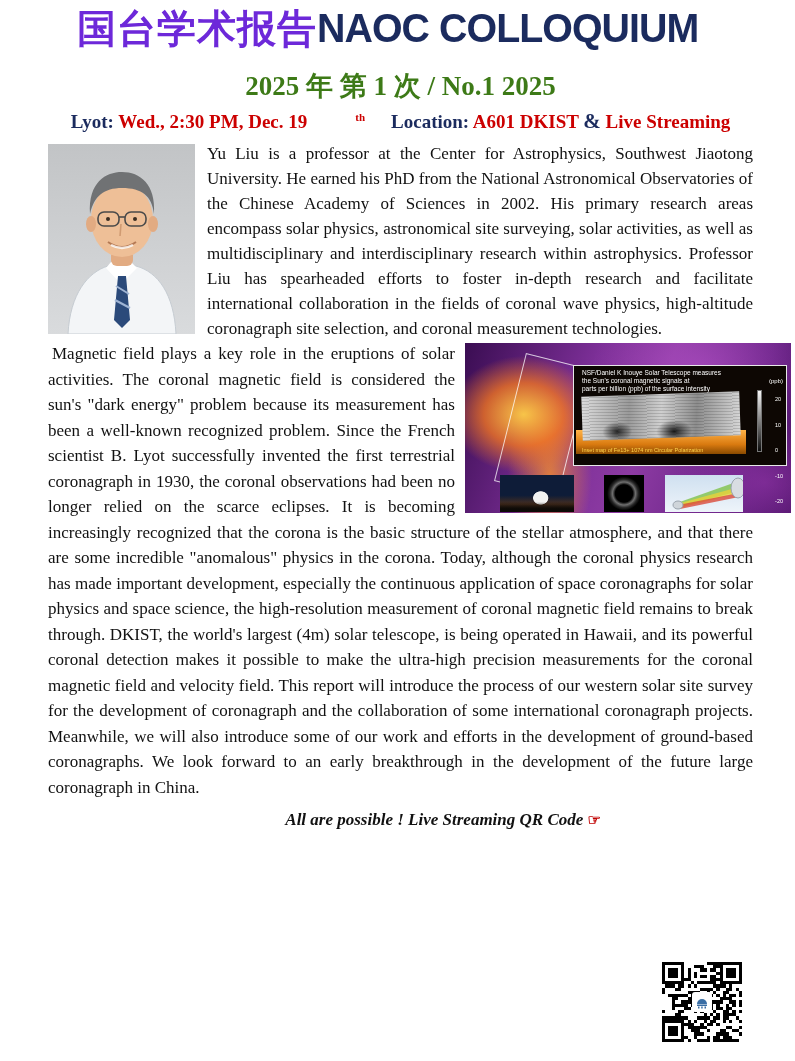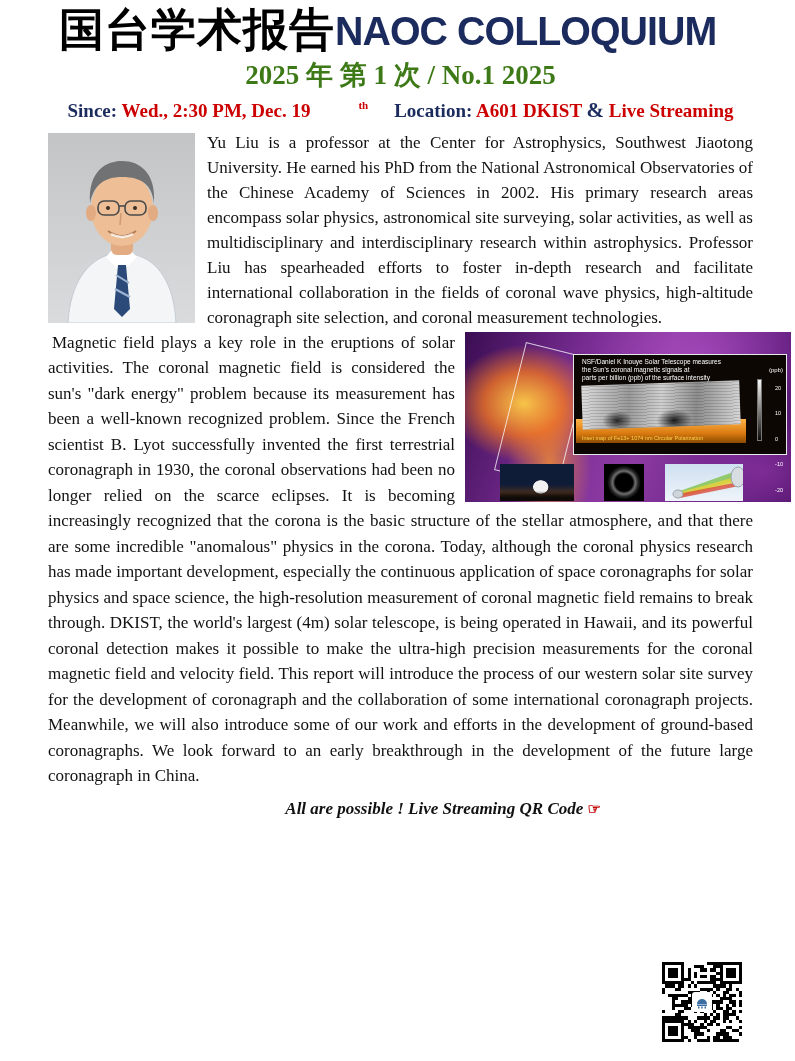--- a/index.html
+++ b/index.html
@@ -5,25 +5,25 @@
   * { margin:0; padding:0; box-sizing:border-box; }
   html,body { background:#ffffff; }
   body {
     width:795px; height:1061px; position:relative; overflow:hidden;
     font-family:"Liberation Serif", serif; color:#111;
   }
   .page { padding:6px 42px 0 48px; }
 
   
   .main-title { text-align:center; white-space:nowrap; line-height:1.08; margin-left:-10px; }
-  .main-title .zh { font-size:45px; font-weight:bold; color:#000000; letter-spacing:1px; }
+  .main-title .zh { font-size:39px; font-weight:bold; color:#6d28d9; letter-spacing:1px; }
   .main-title .en { font-size:41px; font-weight:bold; color:#1b2b5e;
                     font-family:"Liberation Sans", sans-serif; letter-spacing:-1px;
                     display:inline-block; transform:scaleX(.96); transform-origin:left center; }
-  .subtitle { text-align:center; font-size:27px; font-weight:bold; color:#3d7a17; margin-top:2px; }
+  .subtitle { text-align:center; font-size:27px; font-weight:bold; color:#3d7a17; margin-top:18px; }
   .meta-line { text-align:center; font-size:19px; font-weight:bold; margin-top:5px; white-space:nowrap; }
   .meta-line .navy { color:#1b2b5e; }
   .meta-line .red  { color:#cc0000; }
   .meta-line .amp  { color:#1b2b5e; font-size:21px; }
   .meta-line sup { font-size:11px;margin-left:48px; }
   .sp { display:inline-block; width:26px; }
 
   
   .talk-title { text-align:center; color:#1e4370; font-weight:bold; font-size:27px; line-height:44px; margin-top:6px; }
   .speaker { text-align:center; color:#3d7a17; font-weight:bold; font-size:21px; margin-top:3px; }
@@ -90,21 +90,21 @@
 
 <div class="page">
 
   <div class="main-title">
     <span class="zh">国台学术报告</span><span class="en"> NAOC COLLOQUIUM</span>
   </div>
 
   <div class="subtitle">2025 年 第 1 次 / No.1  2025</div>
 
   <div class="meta-line">
-    <span class="navy">Since:</span><span class="red">  Wed., 2:30 PM, Dec. 19</span><sup class="red">th</sup><span class="sp"></span><span class="navy">Location:</span><span class="red"> A601 DKIST </span><span class="amp">&amp;</span><span class="red"> Live Streaming</span>
+    <span class="navy">Lyot:</span><span class="red">  Wed., 2:30 PM, Dec. 19</span><sup class="red">th</sup><span class="sp"></span><span class="navy">Location:</span><span class="red"> A601 DKIST </span><span class="amp">&amp;</span><span class="red"> Live Streaming</span>
   </div>
 
 
 
   <div class="bio">
     <div class="portrait">
       <svg width="147" height="190" viewBox="0 0 147 190">
         <defs>
           <linearGradient id="bgg" x1="0" y1="0" x2="0" y2="1">
             <stop offset="0" stop-color="#c2c4c6"></stop>

